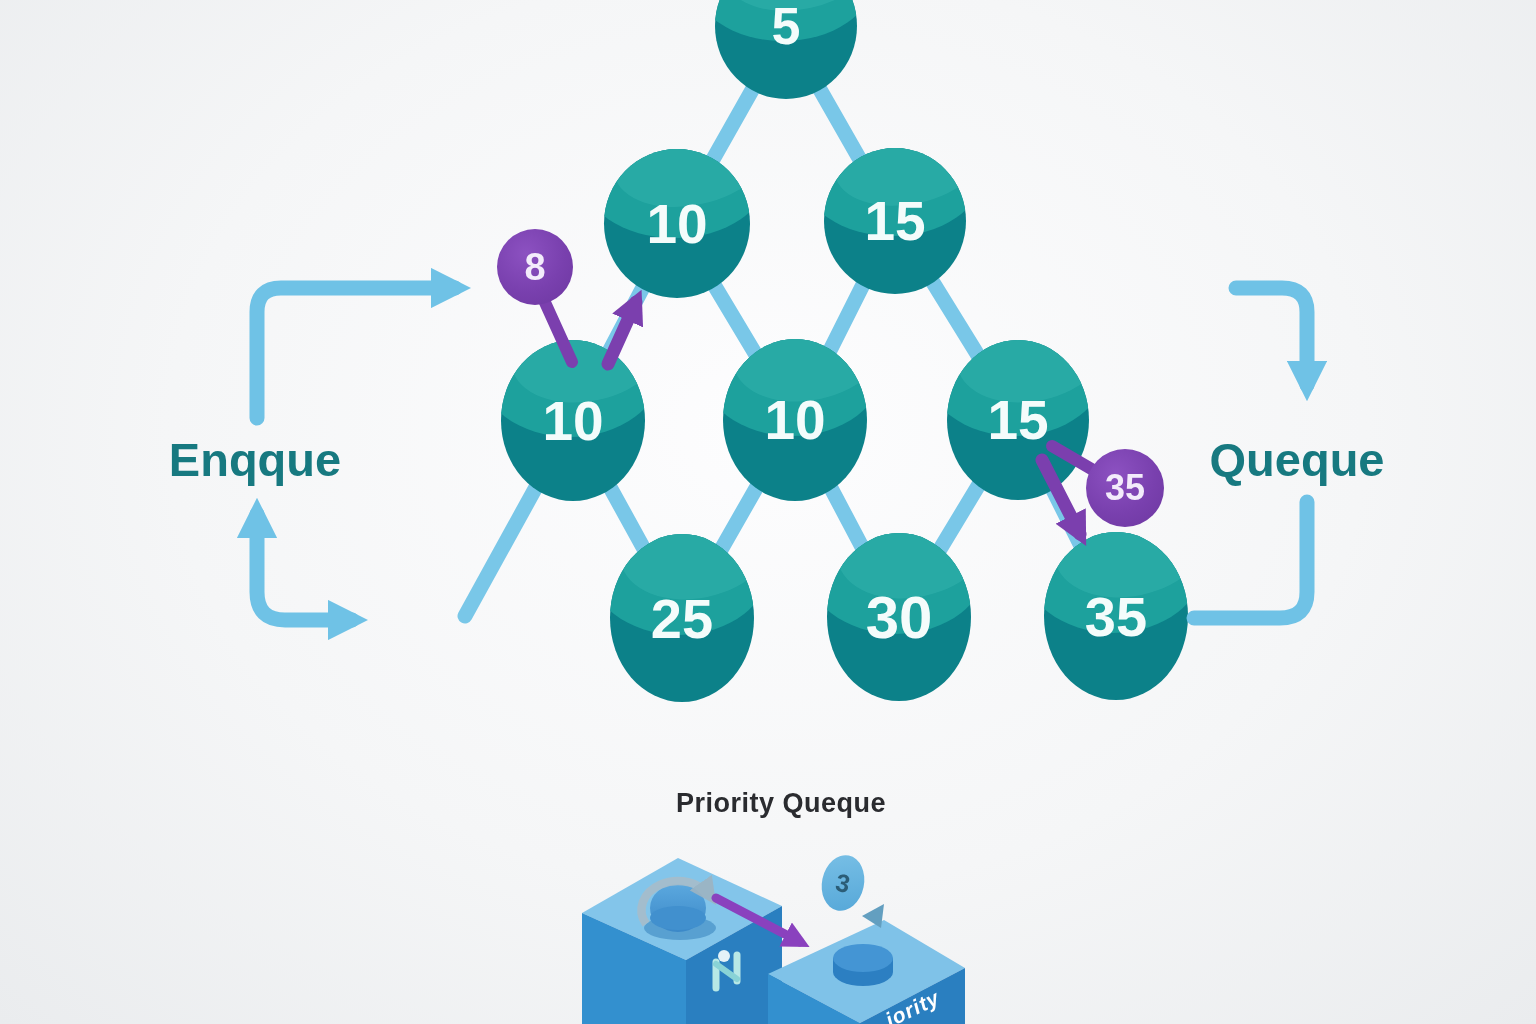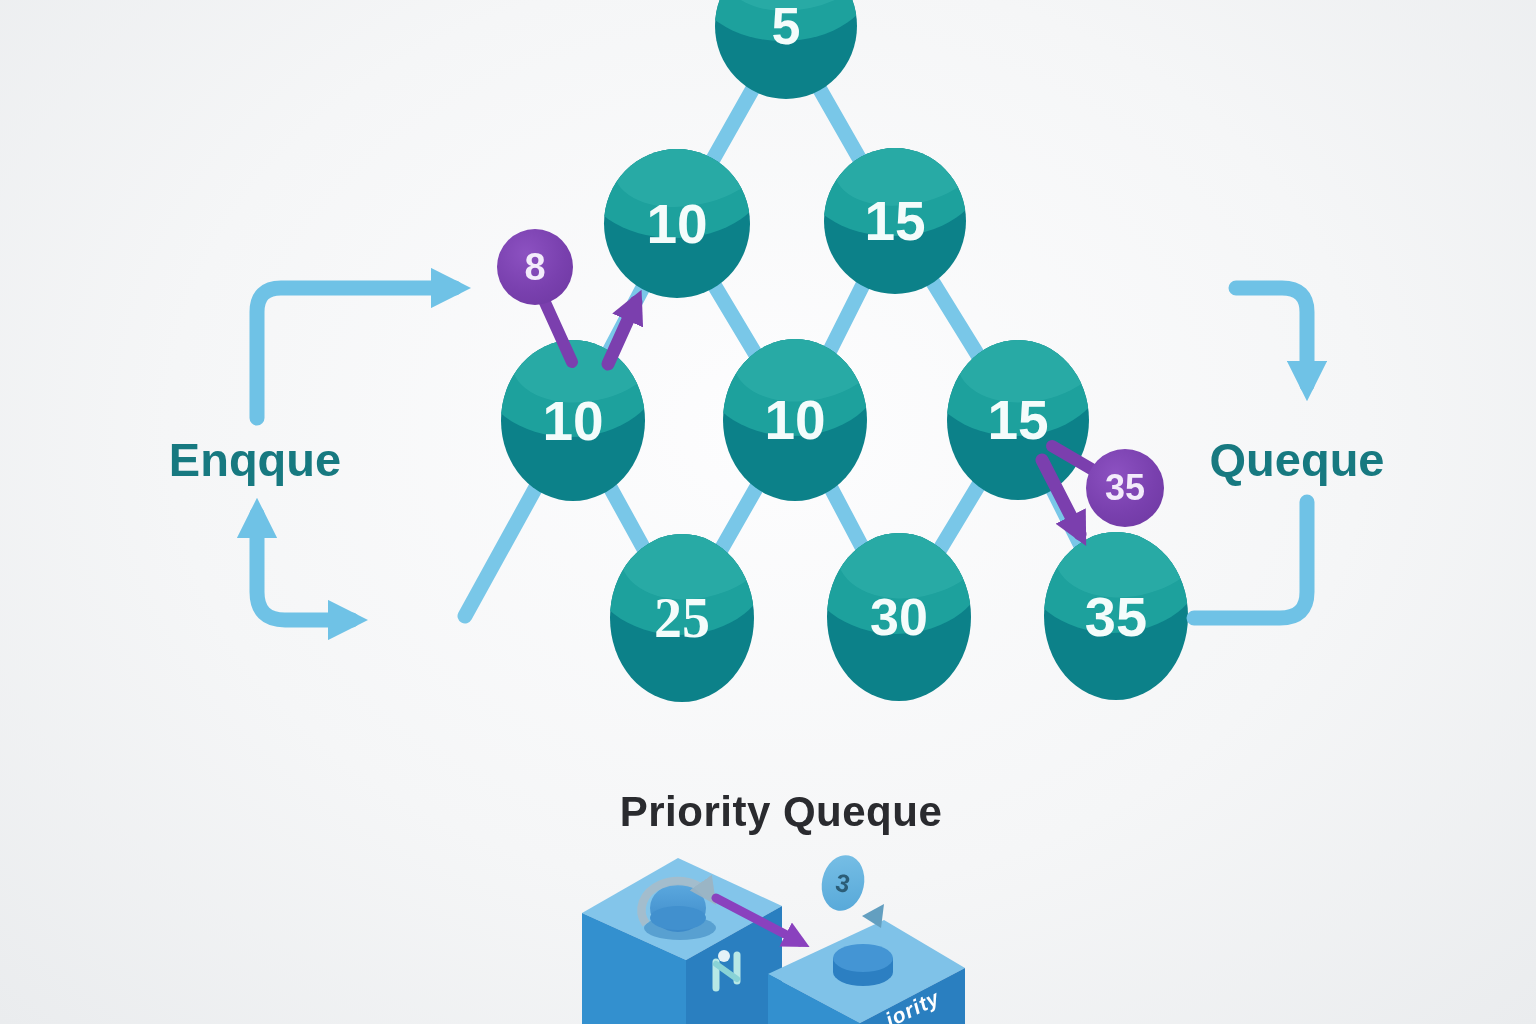--- a/index.html
+++ b/index.html
@@ -14,21 +14,21 @@
         background:#1da19d;border-radius:50%;}
   .node::after{content:'';position:absolute;width:108%;height:62%;left:6%;top:-24%;
         background:#2cada7;border-radius:50%;transform:rotate(-12deg);opacity:.8;}
   .nv{position:relative;z-index:2;color:#f4fcfb;font-weight:bold;}
   .pnode{position:absolute;border-radius:50%;
         background:radial-gradient(circle at 38% 32%, #8c51c1 0%, #7940ae 55%, #6d37a0 100%);
         display:flex;align-items:center;justify-content:center;}
   .pnode .nv{color:#f3ecfb;}
   
   .side-label{position:absolute;color:#177980;font-weight:bold;font-size:47px;text-align:center;}
-  .title{position:absolute;color:#2a2b2f;font-weight:bold;font-size:42px;text-align:center;letter-spacing:.5px;}
+  .title{position:absolute;color:#2a2b2f;font-weight:bold;font-size:27px;text-align:center;letter-spacing:.5px;}
   
   .queue-item{position:absolute;left:822px;top:855px;width:42px;height:56px;border-radius:50%;
         background:linear-gradient(160deg,#79c0e6 0%,#55a7d8 100%);transform:rotate(12deg);
         display:flex;align-items:center;justify-content:center;
         color:#2b5d77;font-weight:bold;font-size:25px;}
   .box-face-text{position:absolute;left:884px;top:997px;color:#ffffff;font-weight:bold;
         font-style:italic;font-size:21px;letter-spacing:1px;transform:rotate(-26deg);white-space:nowrap;}
 </style>
 </head>
 <body>
@@ -107,25 +107,25 @@
     </div>
   <div class="node" style="left:501px;top:340px;width:144px;height:161px;">
        <span class="nv" style="font-size:55px">10</span>
     </div>
   <div class="node" style="left:723px;top:339px;width:144px;height:162px;">
        <span class="nv" style="font-size:55px">10</span>
     </div>
   <div class="node" style="left:947px;top:340px;width:142px;height:160px;">
        <span class="nv" style="font-size:55px">15</span>
     </div>
-  <div class="node" style="left:610px;top:534px;width:144px;height:168px;font-family:Liberation Serif, serif;">
+  <div class="node" style="left:610px;top:534px;width:144px;height:168px;">
        <span class="nv" style="font-size:56px">25</span>
     </div>
   <div class="node" style="left:827px;top:533px;width:144px;height:168px;">
-       <span class="nv" style="font-size:52px">30</span>
+       <span class="nv" style="font-size:60px">30</span>
     </div>
   <div class="node" style="left:1044px;top:532px;width:144px;height:168px;">
        <span class="nv" style="font-size:56px">35</span>
     </div>
 
   <svg class="layer" width="1536" height="1024" viewBox="0 0 1536 1024">
     <defs>
       <marker id="mb" viewBox="0 0 10 10" refX="6" refY="5" markerWidth="2.7" markerHeight="2.7" orient="auto-start-reverse" markerUnits="strokeWidth">
           <path d="M0 0 L10 5 L0 10 Z" fill="#6fc2e6"></path>
         </marker>

